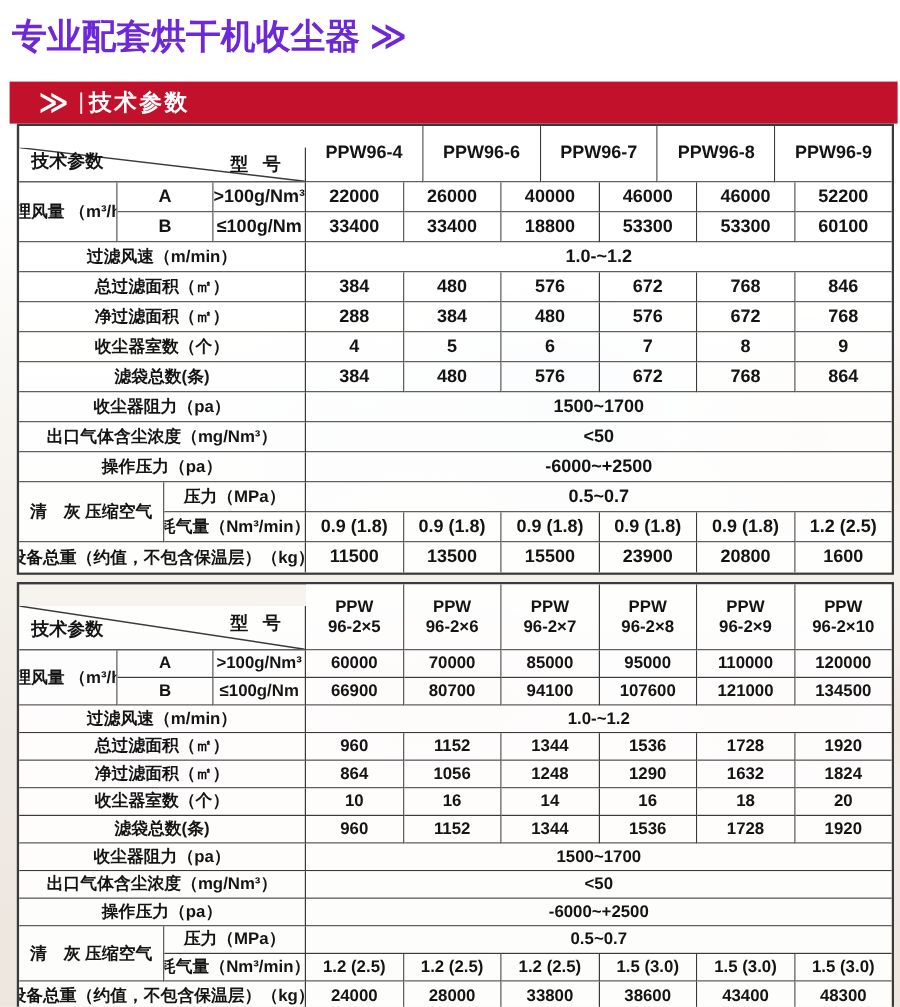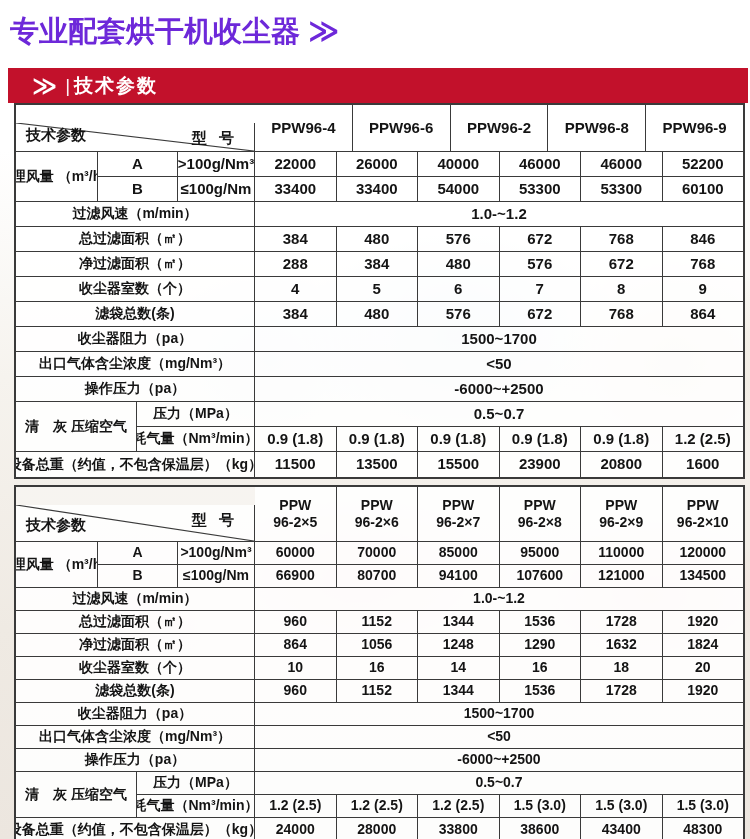--- a/index.html
+++ b/index.html
@@ -99,21 +99,21 @@
         <div class="trow header">
           <div class="cell corner" style="width: 239px;">
             <svg class="diag" viewBox="0 0 100 100" preserveAspectRatio="none">
               <line x1="0" y1="0" x2="100" y2="100" stroke="#3a3a3a" stroke-width="1.2" vector-effect="non-scaling-stroke"></line>
             </svg>
             <span class="ct">型 号</span>
             <span class="cb">技术参数</span>
           </div>
           <div class="cell flex model">PPW96-4</div>
           <div class="cell flex model">PPW96-6</div>
-          <div class="cell flex model">PPW96-2</div>
+          <div class="cell flex model">PPW96-7</div>
           <div class="cell flex model">PPW96-8</div>
           <div class="cell flex model">PPW96-9</div>
         </div>
         <div class="trow double">
           <div class="cell plabel pre" style="width: 82px;">处理风量
 （m³/h）</div>
           <div class="subcol">
             <div class="srow">
               <div class="cell" style="width: 80px;">A</div>
               <div class="cell" style="width: 77px;">&gt;100g/Nm³</div>
@@ -122,21 +122,21 @@
               <div class="cell flex">40000</div>
               <div class="cell flex">46000</div>
               <div class="cell flex">46000</div>
               <div class="cell flex">52200</div>
             </div>
             <div class="srow">
               <div class="cell" style="width: 80px;">B</div>
               <div class="cell" style="width: 77px;">≤100g/Nm</div>
               <div class="cell flex">33400</div>
               <div class="cell flex">33400</div>
-              <div class="cell flex">54000</div>
+              <div class="cell flex">18800</div>
               <div class="cell flex">53300</div>
               <div class="cell flex">53300</div>
               <div class="cell flex">60100</div>
             </div>
           </div>
         </div>
         <div class="trow single">
           <div class="cell plabel" style="width: 239px;">过滤风速（m/min）</div>
           <div class="cell flex">1.0-~1.2</div>
         </div>

